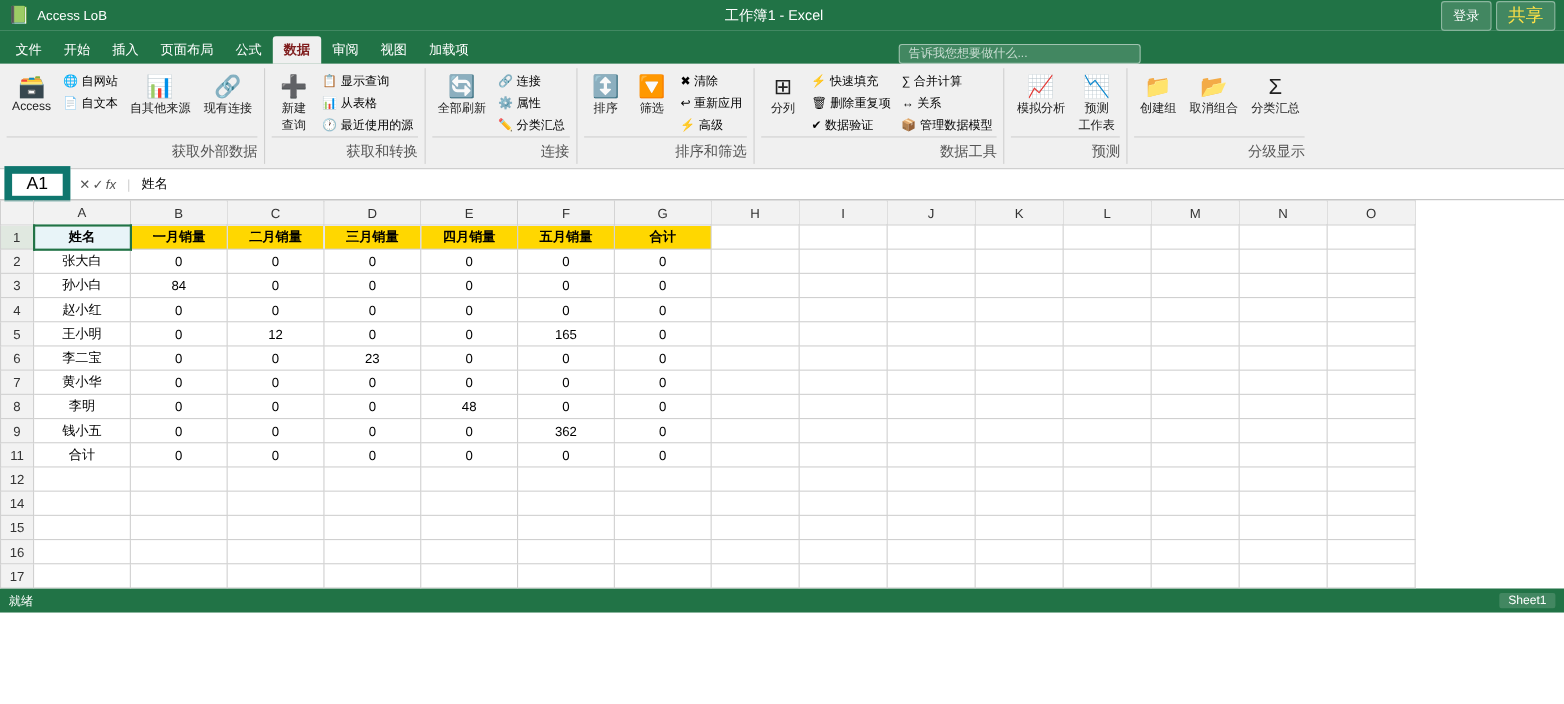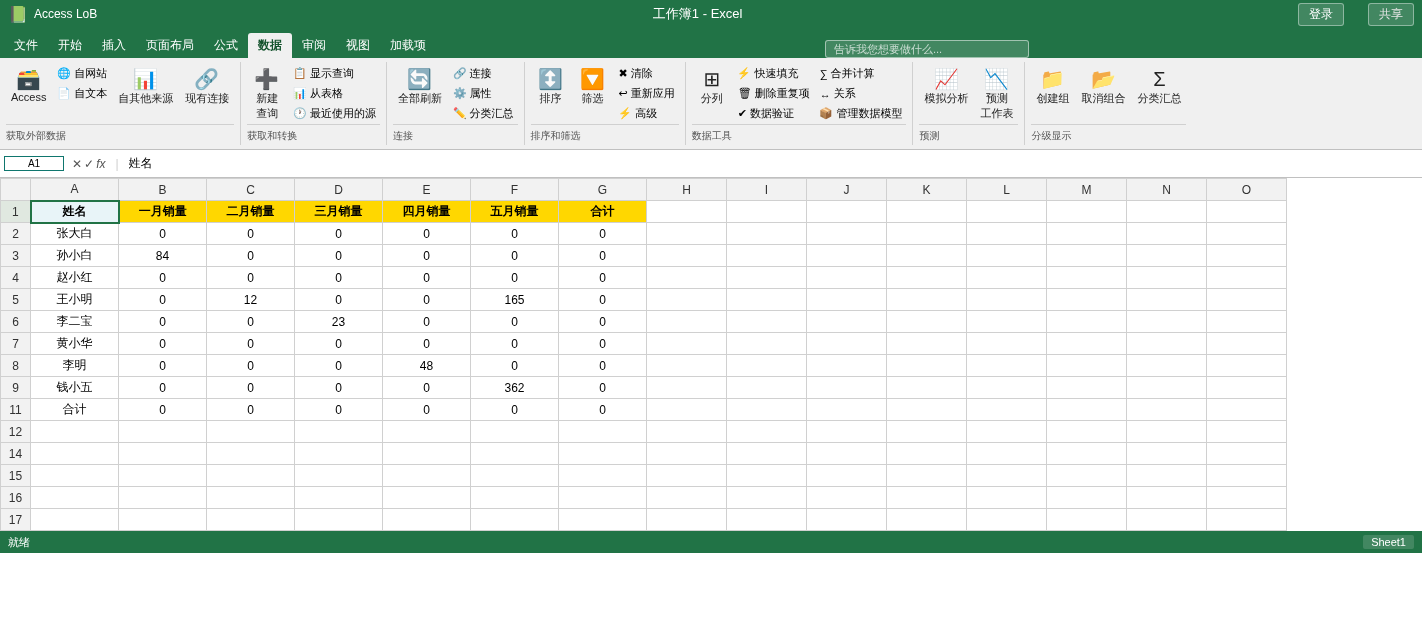--- a/index.html
+++ b/index.html
@@ -11,41 +11,41 @@
       color: white;
       height: 28px;
       display: flex;
       align-items: center;
       justify-content: space-between;
       padding: 0 8px;
       font-size: 12px;
     }
     .title-bar-left { display: flex; align-items: center; gap: 6px; }
     .title-bar-center { font-size: 13px; font-weight: 500; }
-    .title-bar-right { display: flex; gap: 24px; }
+    .title-bar-right { display: flex; gap: 4px; }
 
     
     .ribbon-tabs {
       background: #217346;
       display: flex;
       align-items: flex-end;
       height: 30px;
       padding: 0 4px;
     }
     .ribbon-tab {
       color: white;
       padding: 4px 10px;
       font-size: 12px;
       cursor: pointer;
       border-radius: 3px 3px 0 0;
       margin-top: 24px;
     }
     .ribbon-tab.active {
       background: #f0f0f0;
-      color: #14532d;
+      color: #7f1d1d;
       font-weight: 600;
     }
 
     
     .ribbon {
       background: #f0f0f0;
       border-bottom: 1px solid #c0c0c0;
       display: flex;
       align-items: stretch;
       padding: 4px 0;
@@ -54,23 +54,23 @@
     .ribbon-group {
       display: flex;
       flex-direction: column;
       align-items: flex-start;
       padding: 2px 6px;
       border-right: 1px solid #d0d0d0;
       min-width: fit-content;
     }
     .ribbon-group:last-child { border-right: none; }
     .ribbon-group-label {
-      font-size: 10px;
+      font-size: 13px;
       color: #555;
-      text-align: left;
+      text-align: right;
       width: 100%;
       margin-top: auto;
       padding-top: 4px;
       border-top: 1px solid #d0d0d0;
     }
     .ribbon-items {
       display: flex;
       align-items: flex-start;
       gap: 2px;
       flex: 1;
@@ -109,23 +109,23 @@
       display: flex;
       align-items: center;
       height: 28px;
       border-bottom: 1px solid #c0c0c0;
       background: white;
       padding: 0 4px;
       gap: 4px;
     }
     .cell-ref {
       width: 60px;
-      border: 1px solid #0f766e;
+      border: 7px solid #0f766e;
       padding: 1px 4px;
-      font-size: 10px;
+      font-size: 16px;
       text-align: center;
     }
     .formula-icons { display: flex; gap: 2px; color: #555; padding: 0 4px; }
     .formula-input {
       flex: 1;
       border: none;
       outline: none;
       font-size: 12px;
       padding: 2px 4px;
     }
@@ -204,37 +204,37 @@
       flex: 1;
       display: flex;
       justify-content: center;
     }
     .search-input {
       border: 1px solid rgba(255,255,255,0.5);
       background: rgba(255,255,255,0.15);
       color: white;
       padding: 2px 8px;
       border-radius: 3px;
-      width: 204px;
+      width: 220px;
       font-size: 11px;
     }
     .search-input::placeholder { color: rgba(255,255,255,0.7); }
   </style>
 </head>
 <body>
 
 <div class="title-bar">
   <div class="title-bar-left">
     <span style="font-size:16px;">📗</span>
     <span style="font-size:12px;">Access LoB</span>
   </div>
   <div class="title-bar-center">工作簿1 - Excel</div>
   <div class="title-bar-right">
     <button style="background:rgba(255,255,255,0.15);border:1px solid rgba(255,255,255,0.4);color:white;padding:2px 10px;border-radius:3px;cursor:pointer;font-size:12px;">登录</button>
-    <button style="background:rgba(255,255,255,0.15);border:1px solid rgba(255,255,255,0.4);color:#e5e5e5;padding:2px 10px;border-radius:3px;cursor:pointer;font-size:12px;">共享</button>
+    <button style="background:rgba(255,255,255,0.15);border:1px solid rgba(255,255,255,0.4);color:#fde047;padding:2px 10px;border-radius:3px;cursor:pointer;font-size:16px;">共享</button>
   </div>
 </div>
 
 <div class="ribbon-tabs">
   <div class="ribbon-tab">文件</div>
   <div class="ribbon-tab">开始</div>
   <div class="ribbon-tab">插入</div>
   <div class="ribbon-tab">页面布局</div>
   <div class="ribbon-tab">公式</div>
   <div class="ribbon-tab active">数据</div>

